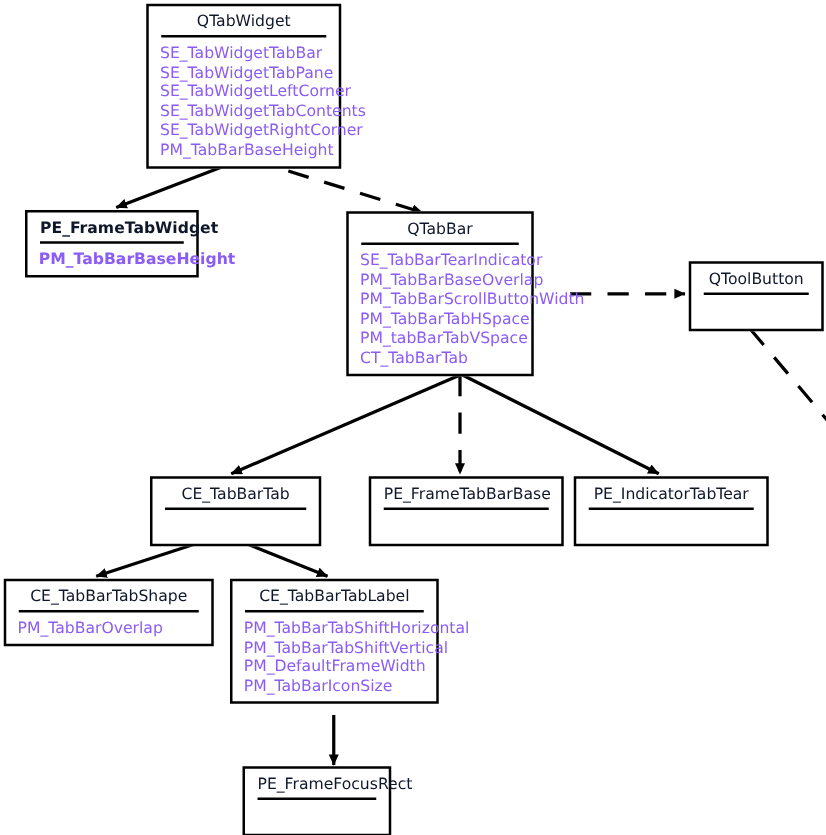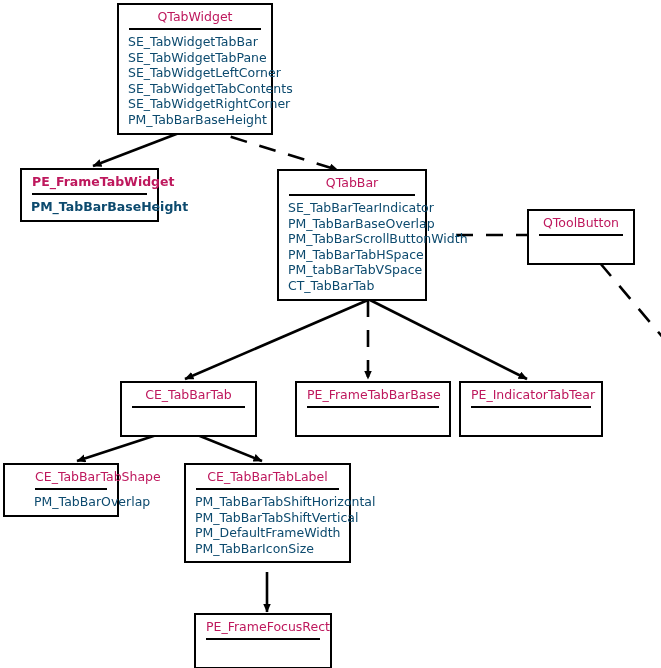--- a/index.html
+++ b/index.html
@@ -26,36 +26,36 @@
   .node {
     position: absolute;
     box-sizing: border-box;
     border: 2px solid #000000;
     background: #ffffff;
     z-index: 2;
   }
   .node-title {
     text-align: center;
     font-size: 12.5px;
-    color: #be185d;
+    color: #0f172a;
     line-height: 14px;
     padding: 5px 10px 4px 10px;
     white-space: nowrap;
   }
   .node-rule {
     height: 0;
     border-top: 2px solid #000000;
     margin: 0 10px 0 10px;
   }
   .node-attrs {
     padding: 4px 9px 5px 9px;
   }
   .node-attrs .attr {
     font-size: 12.5px;
-    color: #0c4a6e;
+    color: #8b5cf6;
     line-height: 15.6px;
     white-space: nowrap;
     text-align: left;
   }
   .node-empty {
     height: 18px;
   }
 </style>
 </head>
 <body>
@@ -137,62 +137,62 @@
     <div class="node-attrs">
       <div class="attr">SE_TabBarTearIndicator</div>
       <div class="attr">PM_TabBarBaseOverlap</div>
       <div class="attr">PM_TabBarScrollButtonWidth</div>
       <div class="attr">PM_TabBarTabHSpace</div>
       <div class="attr">PM_tabBarTabVSpace</div>
       <div class="attr">CT_TabBarTab</div>
     </div>
   </div>
 
-  <div class="node" style="left:527px; top:209px; width:108px;">
+  <div class="node" style="left:551px; top:209px; width:108px;">
     <div class="node-title">QToolButton</div>
     <div class="node-rule"></div>
     <div class="node-attrs node-empty"></div>
   </div>
 
   <div class="node" style="left:120px; top:381px; width:137px;">
     <div class="node-title">CE_TabBarTab</div>
     <div class="node-rule"></div>
     <div class="node-attrs node-empty"></div>
   </div>
 
   <div class="node" style="left:295px; top:381px; width:156px;">
     <div class="node-title">PE_FrameTabBarBase</div>
     <div class="node-rule"></div>
     <div class="node-attrs node-empty"></div>
   </div>
 
-  <div class="node" style="left:459px; top:381px; width:144px;">
+  <div class="node" style="left:459px; top:381px; width:156px;">
     <div class="node-title">PE_IndicatorTabTear</div>
     <div class="node-rule"></div>
     <div class="node-attrs node-empty"></div>
   </div>
 
-  <div class="node" style="left:3px; top:463px; width:116px;padding-left:20px;">
+  <div class="node" style="left:3px; top:463px; width:168px;">
     <div class="node-title">CE_TabBarTabShape</div>
     <div class="node-rule"></div>
     <div class="node-attrs">
       <div class="attr">PM_TabBarOverlap</div>
     </div>
   </div>
 
   <div class="node" style="left:184px; top:463px; width:167px;">
     <div class="node-title">CE_TabBarTabLabel</div>
     <div class="node-rule"></div>
     <div class="node-attrs">
       <div class="attr">PM_TabBarTabShiftHorizontal</div>
       <div class="attr">PM_TabBarTabShiftVertical</div>
       <div class="attr">PM_DefaultFrameWidth</div>
       <div class="attr">PM_TabBarIconSize</div>
     </div>
   </div>
 
-  <div class="node" style="left:194px; top:613px; width:138px;">
+  <div class="node" style="left:194px; top:613px; width:119px;">
     <div class="node-title">PE_FrameFocusRect</div>
     <div class="node-rule"></div>
     <div class="node-attrs node-empty"></div>
   </div>
 
 </div>
 
 </body></html>

